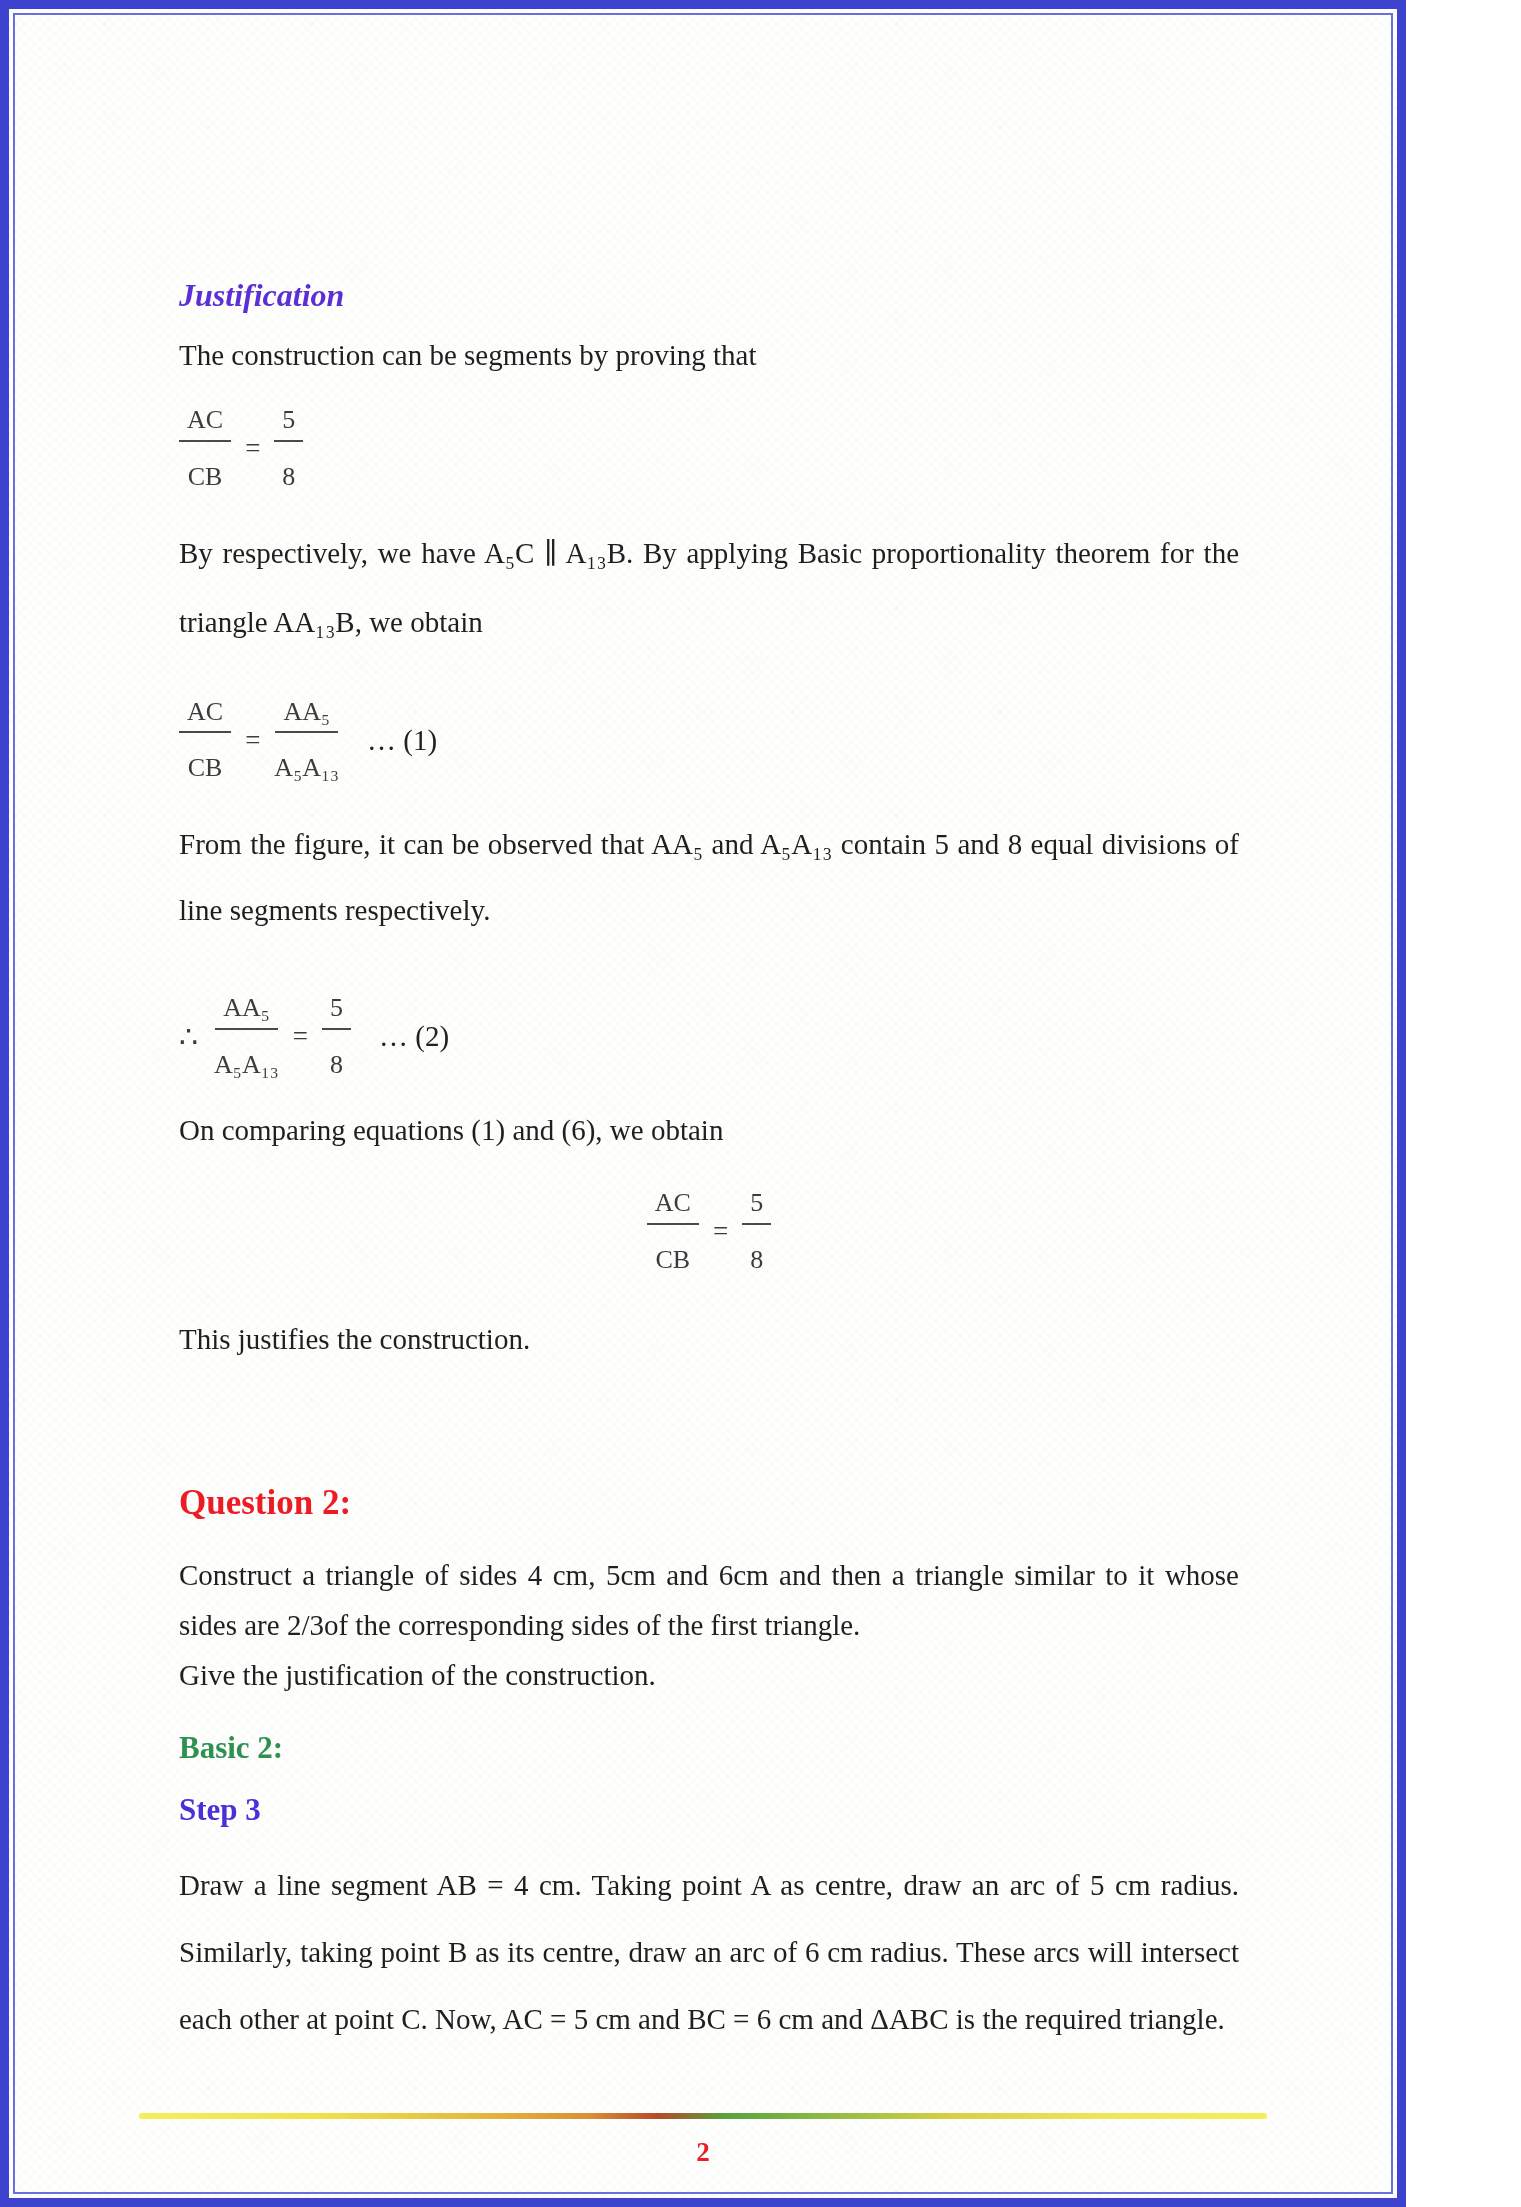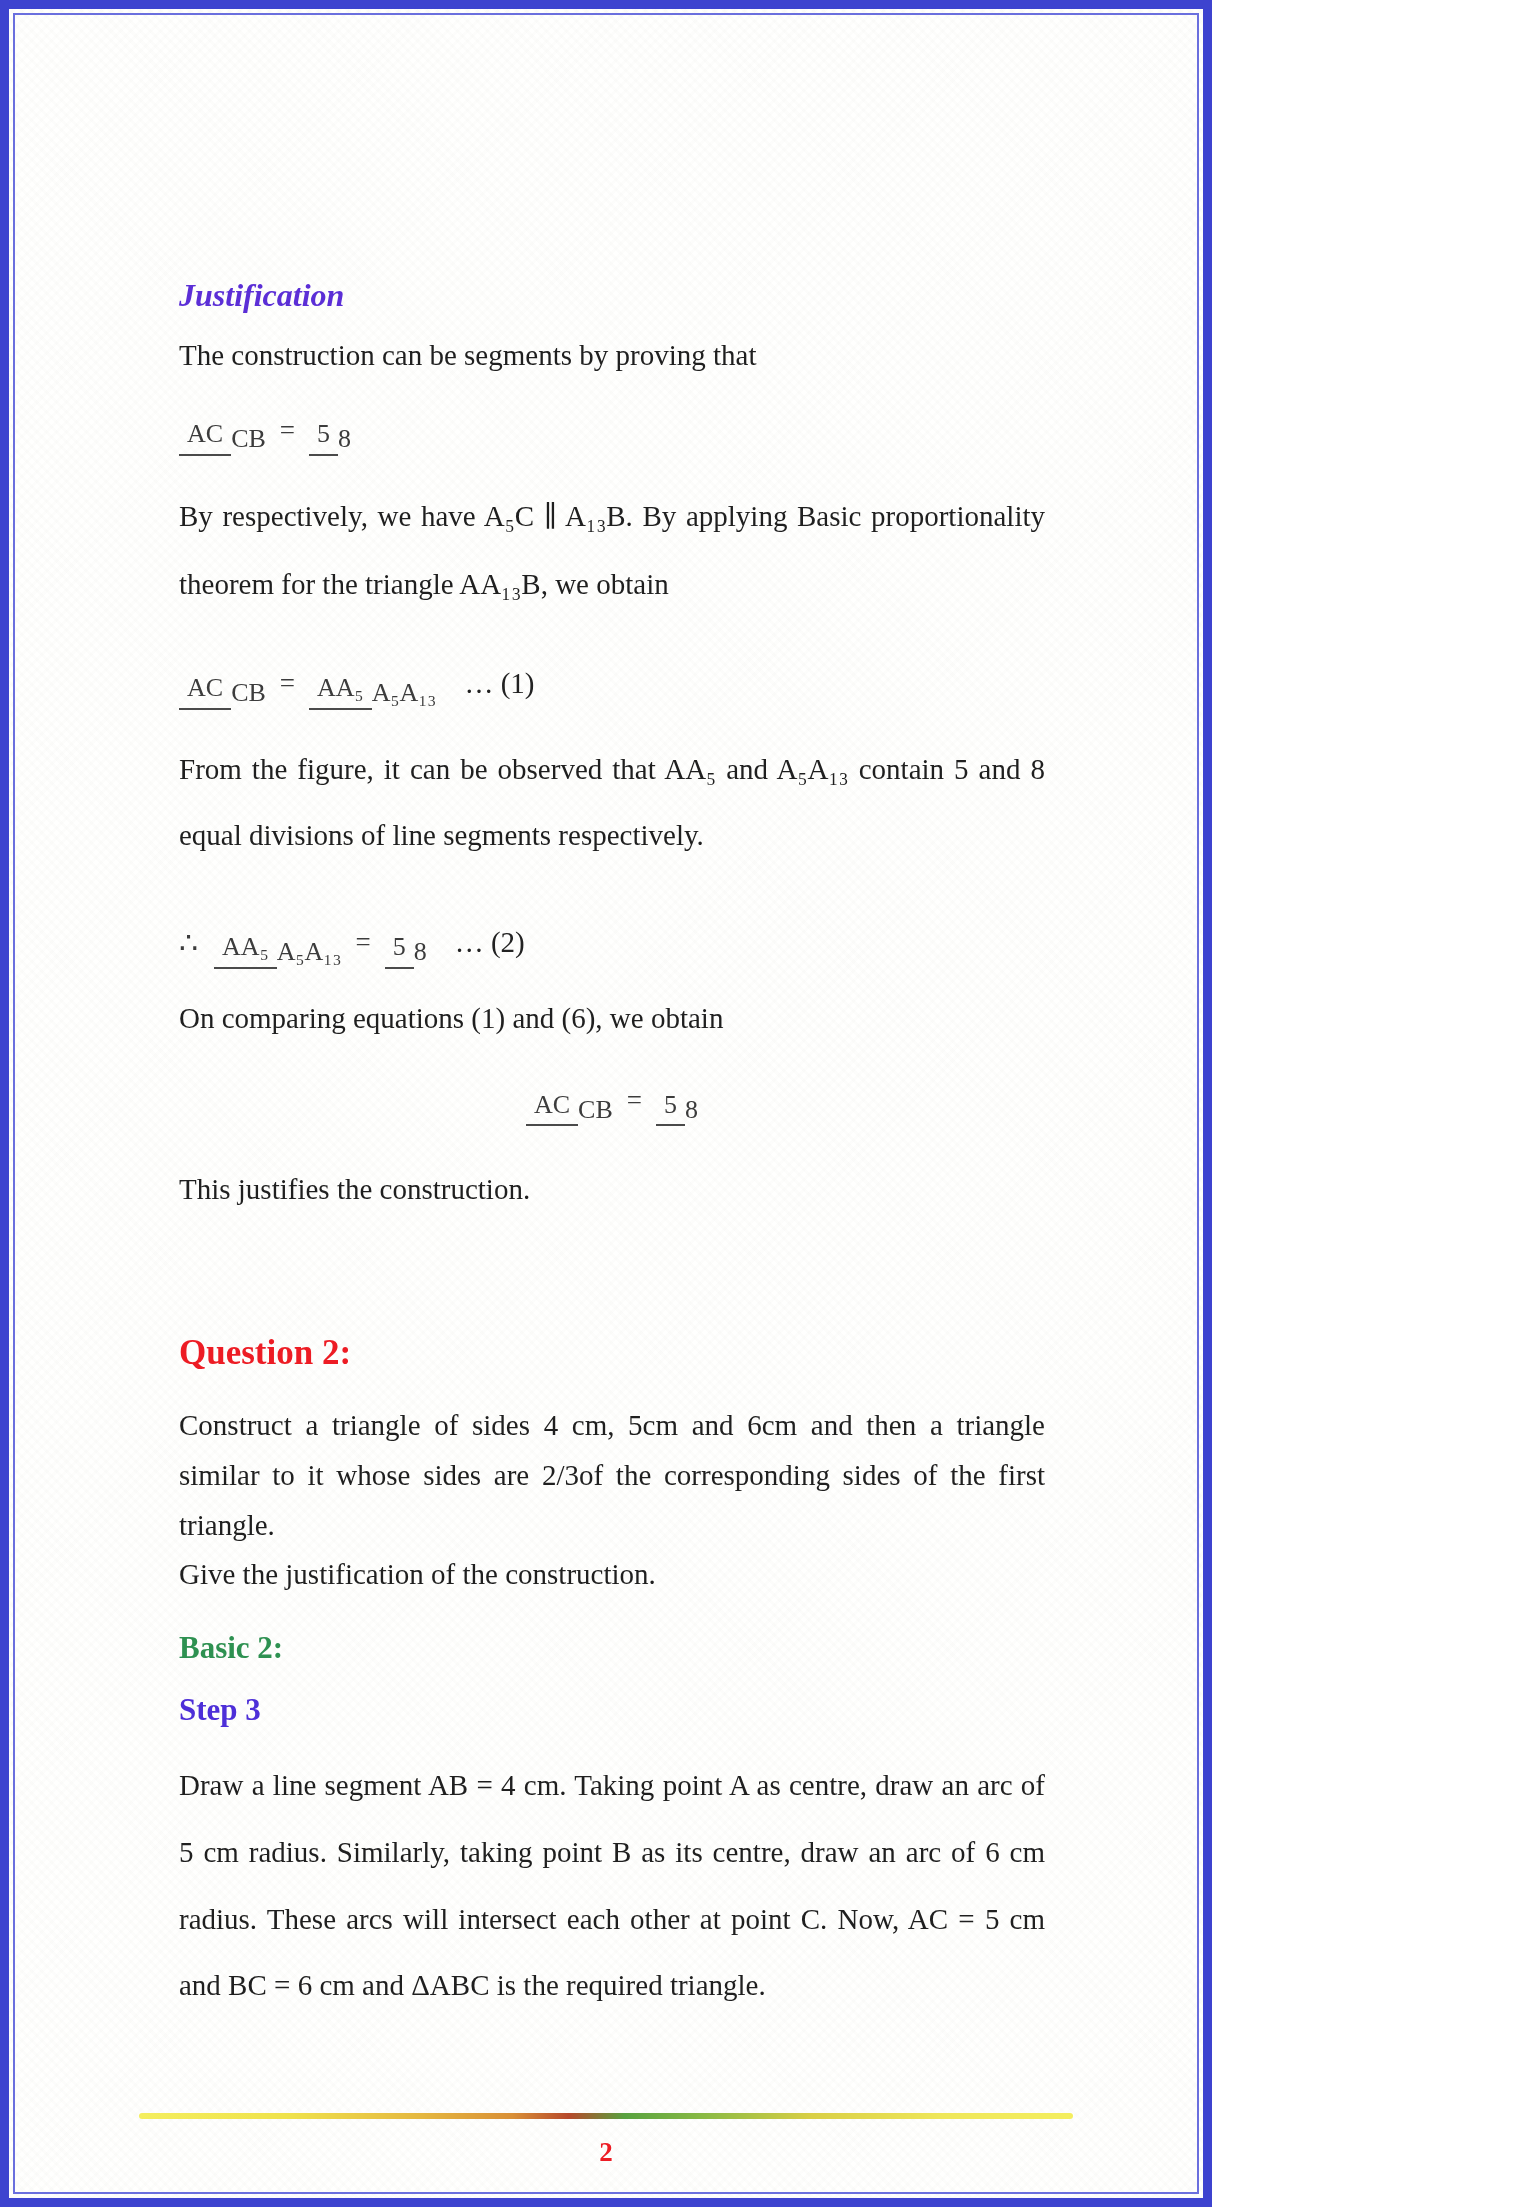--- a/index.html
+++ b/index.html
@@ -4,21 +4,21 @@
 <style>
   * { box-sizing: border-box; margin: 0; padding: 0; }
   html, body { background: #ffffff; }
   body {
     width: 1521px; height: 2207px;
     font-family: "Liberation Serif", "DejaVu Serif", serif;
     position: relative;
   }
   .page {
     position: absolute; inset: 0;
-    width: 1212px; height: 2207px;
+    width: 1406px; height: 2207px;
     background:
       repeating-linear-gradient(45deg, rgba(210,210,200,0.06) 0 3px, rgba(255,255,255,0) 3px 7px),
       repeating-linear-gradient(-45deg, rgba(210,210,200,0.05) 0 3px, rgba(255,255,255,0) 3px 7px),
       #fffffe;
     border: 9px solid #3d43cf;
   }
   .page::after {
     content: ""; position: absolute; inset: 4px;
     border: 2px solid #6a6fde; pointer-events: none;
   }
@@ -36,21 +36,21 @@
   .para.wide { line-height: 2.35; text-align: justify; }
   .para.mid  { line-height: 2.3;  text-align: justify; }
 
   
   .eqrow {
     display: flex; align-items: center; gap: 14px;
     color: #3c3c3c; margin: 26px 0;
   }
   .eqrow.centered { justify-content: center; }
   .frac {
-    display: inline-flex; flex-direction: row; align-items: flex-end;
+    display: inline-flex; flex-direction: column; align-items: center;
     font-size: 26px; line-height: 1.25; color: #3c3c3c;
   }
   .frac .fnum { border-bottom: 2px solid #4a4a4a; padding: 0 8px 3px; }
   .frac .fden { padding-top: 19px; }
   .eq-sign { font-size: 27px; color: #3c3c3c; }
   .eq-tag { font-size: 29px; color: #222; margin-left: 14px; }
   .therefore { font-size: 30px; color: #3c3c3c; margin-right: 2px; }
 
   .qheading  { font-size: 35px; font-weight: bold; color: #ed1c24; margin-top: 120px; margin-bottom: 28px; }
   .aheading  { font-size: 31px; font-weight: bold; color: #2e9151; margin-top: 30px; margin-bottom: 26px; }

